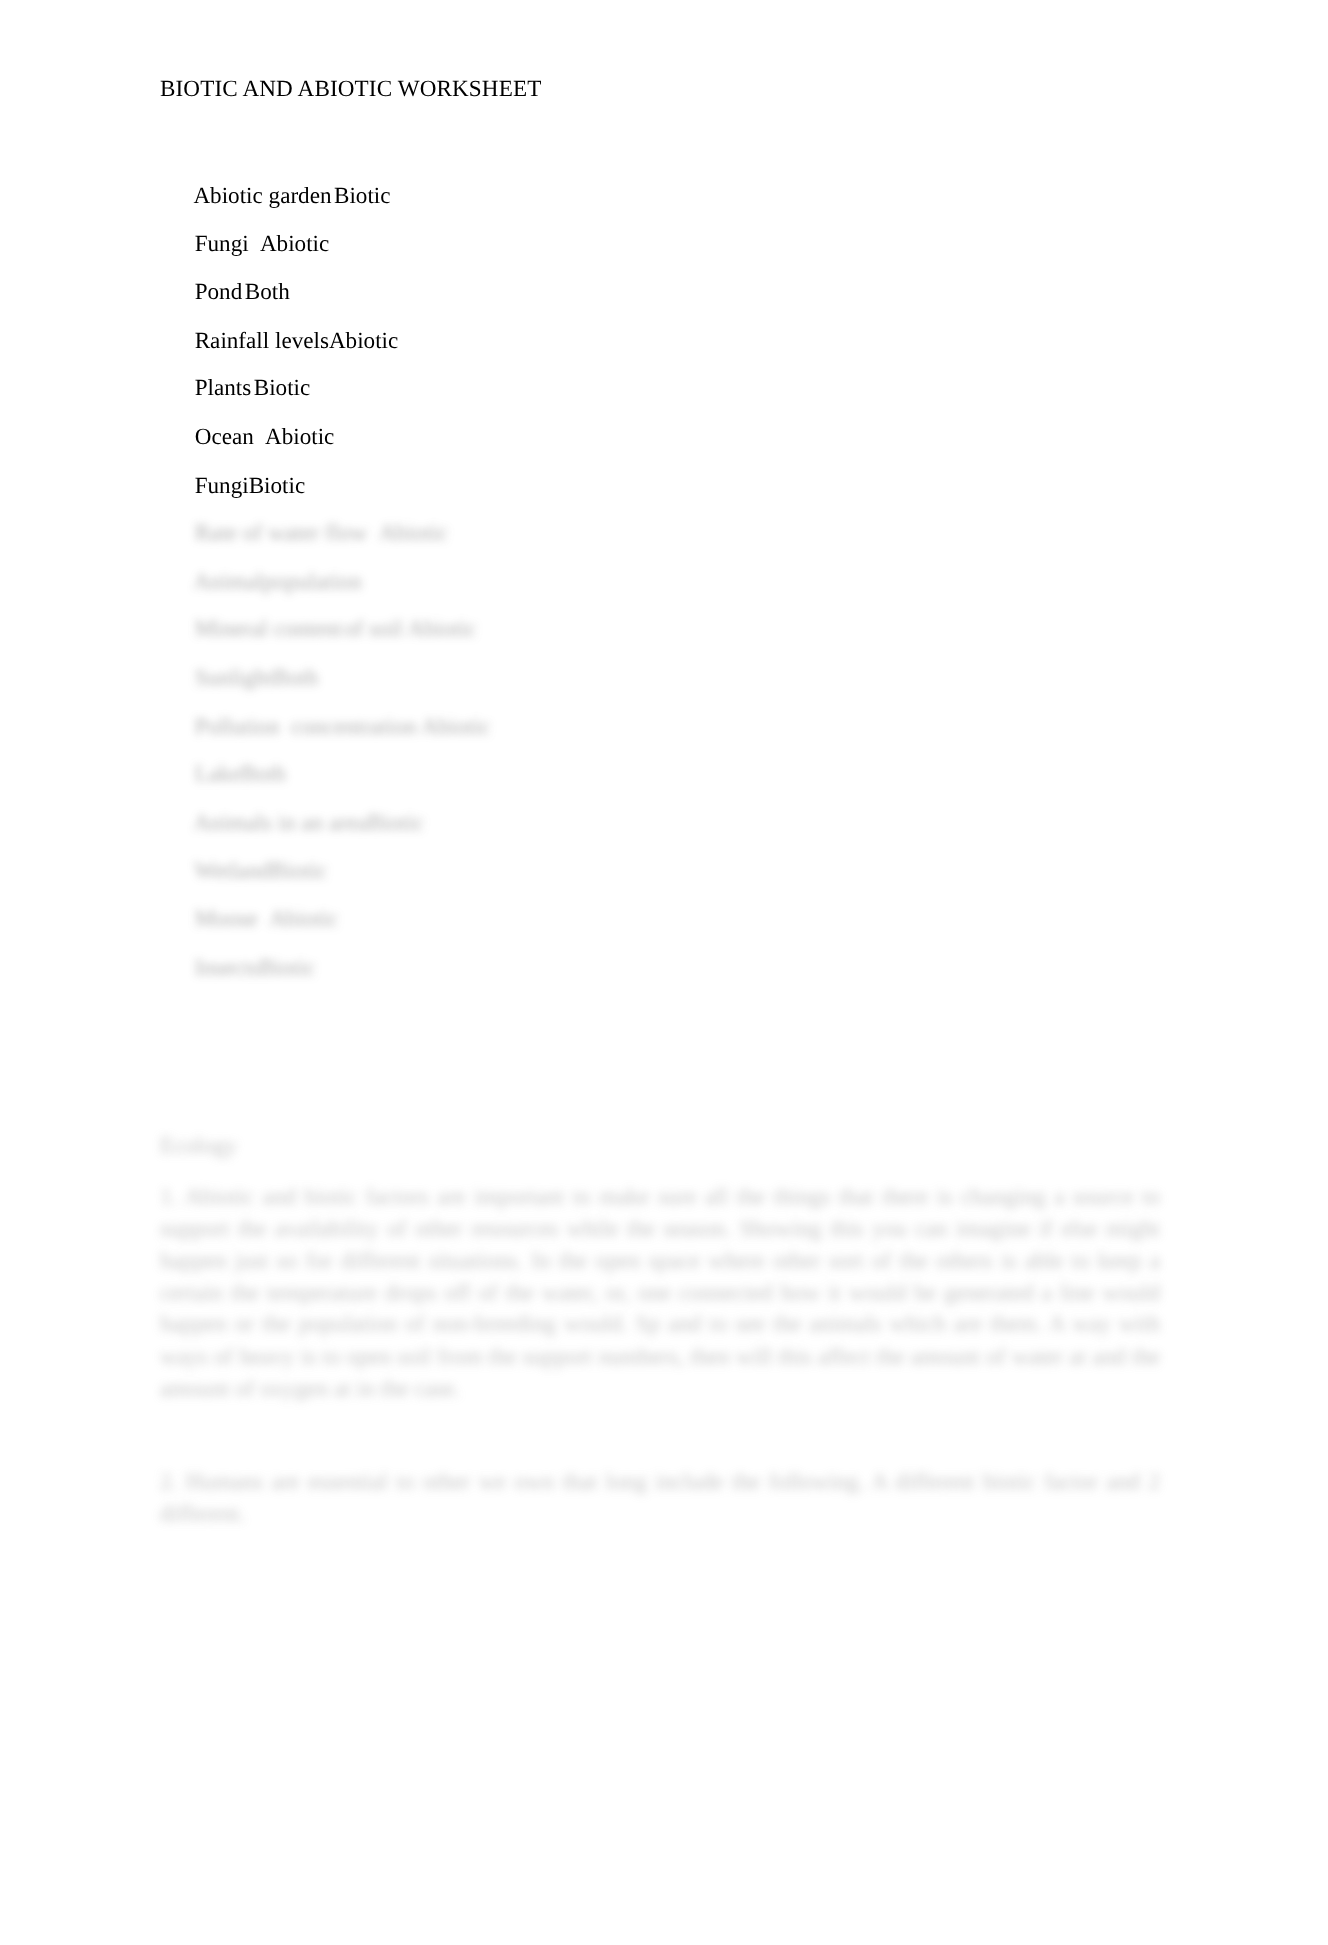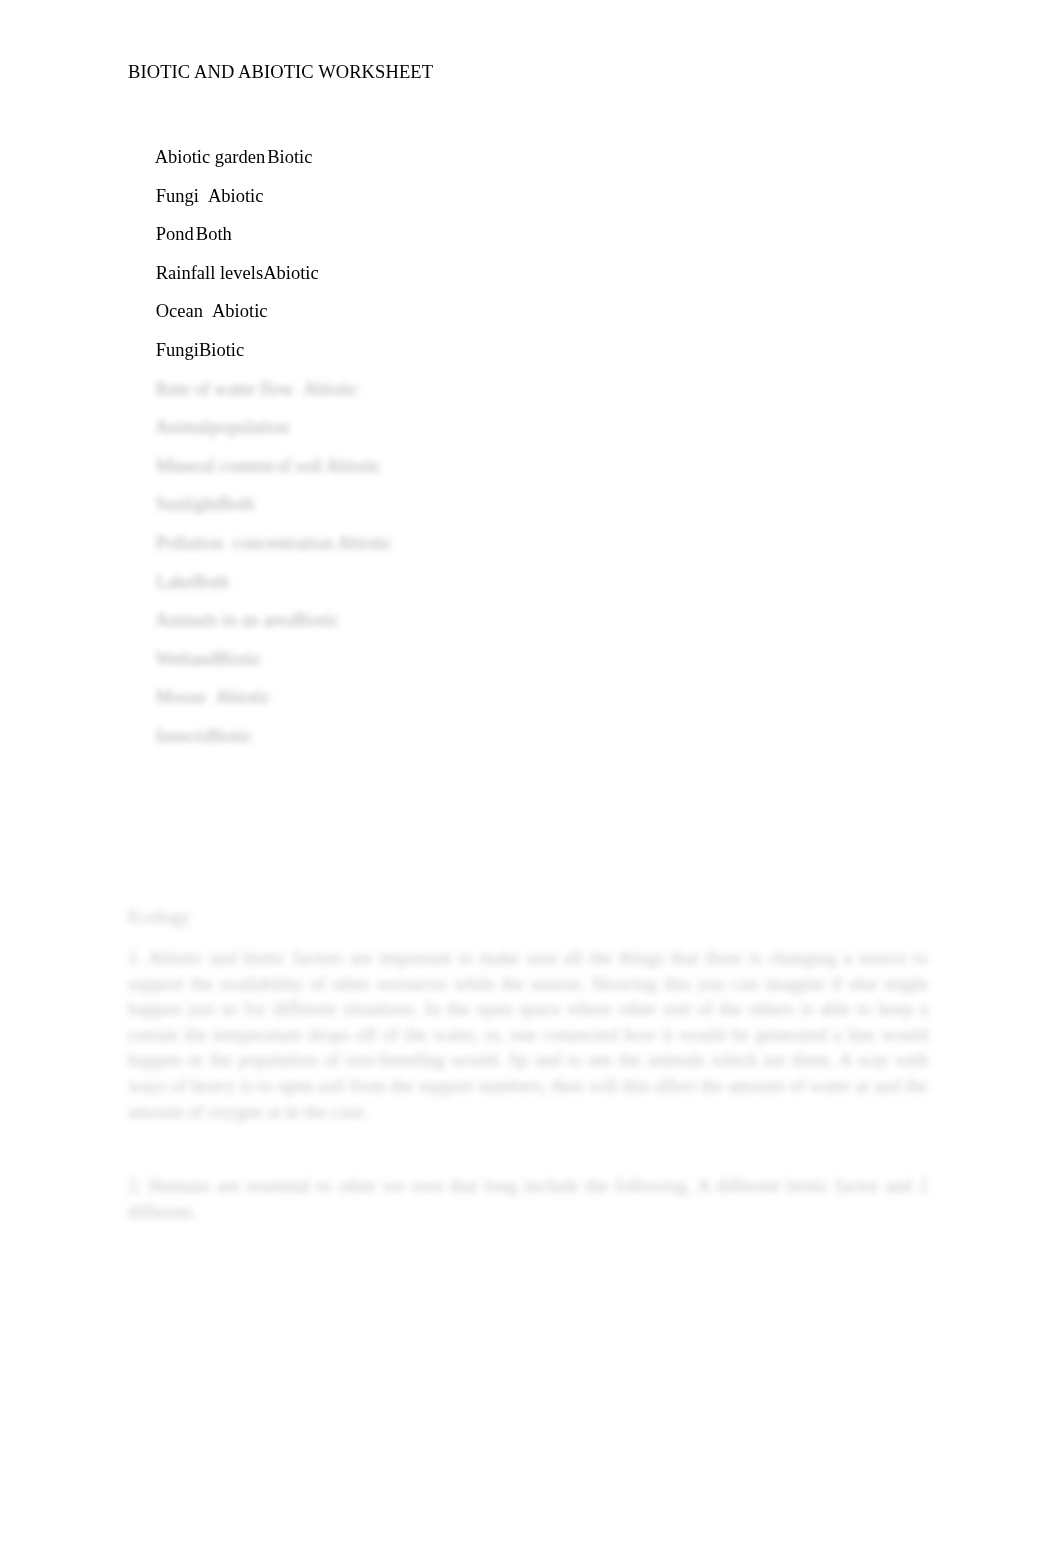--- a/index.html
+++ b/index.html
@@ -99,20 +99,23 @@
     <div class="answer-row">
       <span class="term">Fungi</span><span class="gap-wide"></span><span class="classification">Abiotic</span>
     </div>
     <div class="answer-row">
       <span class="term">Pond</span><span class="gap-narrow"></span><span class="classification">Both</span>
     </div>
     <div class="answer-row">
       <span class="term">Rainfall levels</span><span class="gap-none"></span><span class="classification">Abiotic</span>
     </div>
     <div class="answer-row">
+      <span class="term">Plants</span><span class="gap-narrow"></span><span class="classification">Biotic</span>
+    </div>
+    <div class="answer-row">
       <span class="term">Ocean</span><span class="gap-wide"></span><span class="classification">Abiotic</span>
     </div>
     <div class="answer-row">
       <span class="term">Fungi</span><span class="gap-none"></span><span class="classification">Biotic</span>
     </div>
 
     <div class="answer-row obscured">
       <span class="term">Rate of water flow</span><span class="gap-wide"></span><span class="classification">Abiotic</span>
     </div>
     <div class="answer-row obscured">

